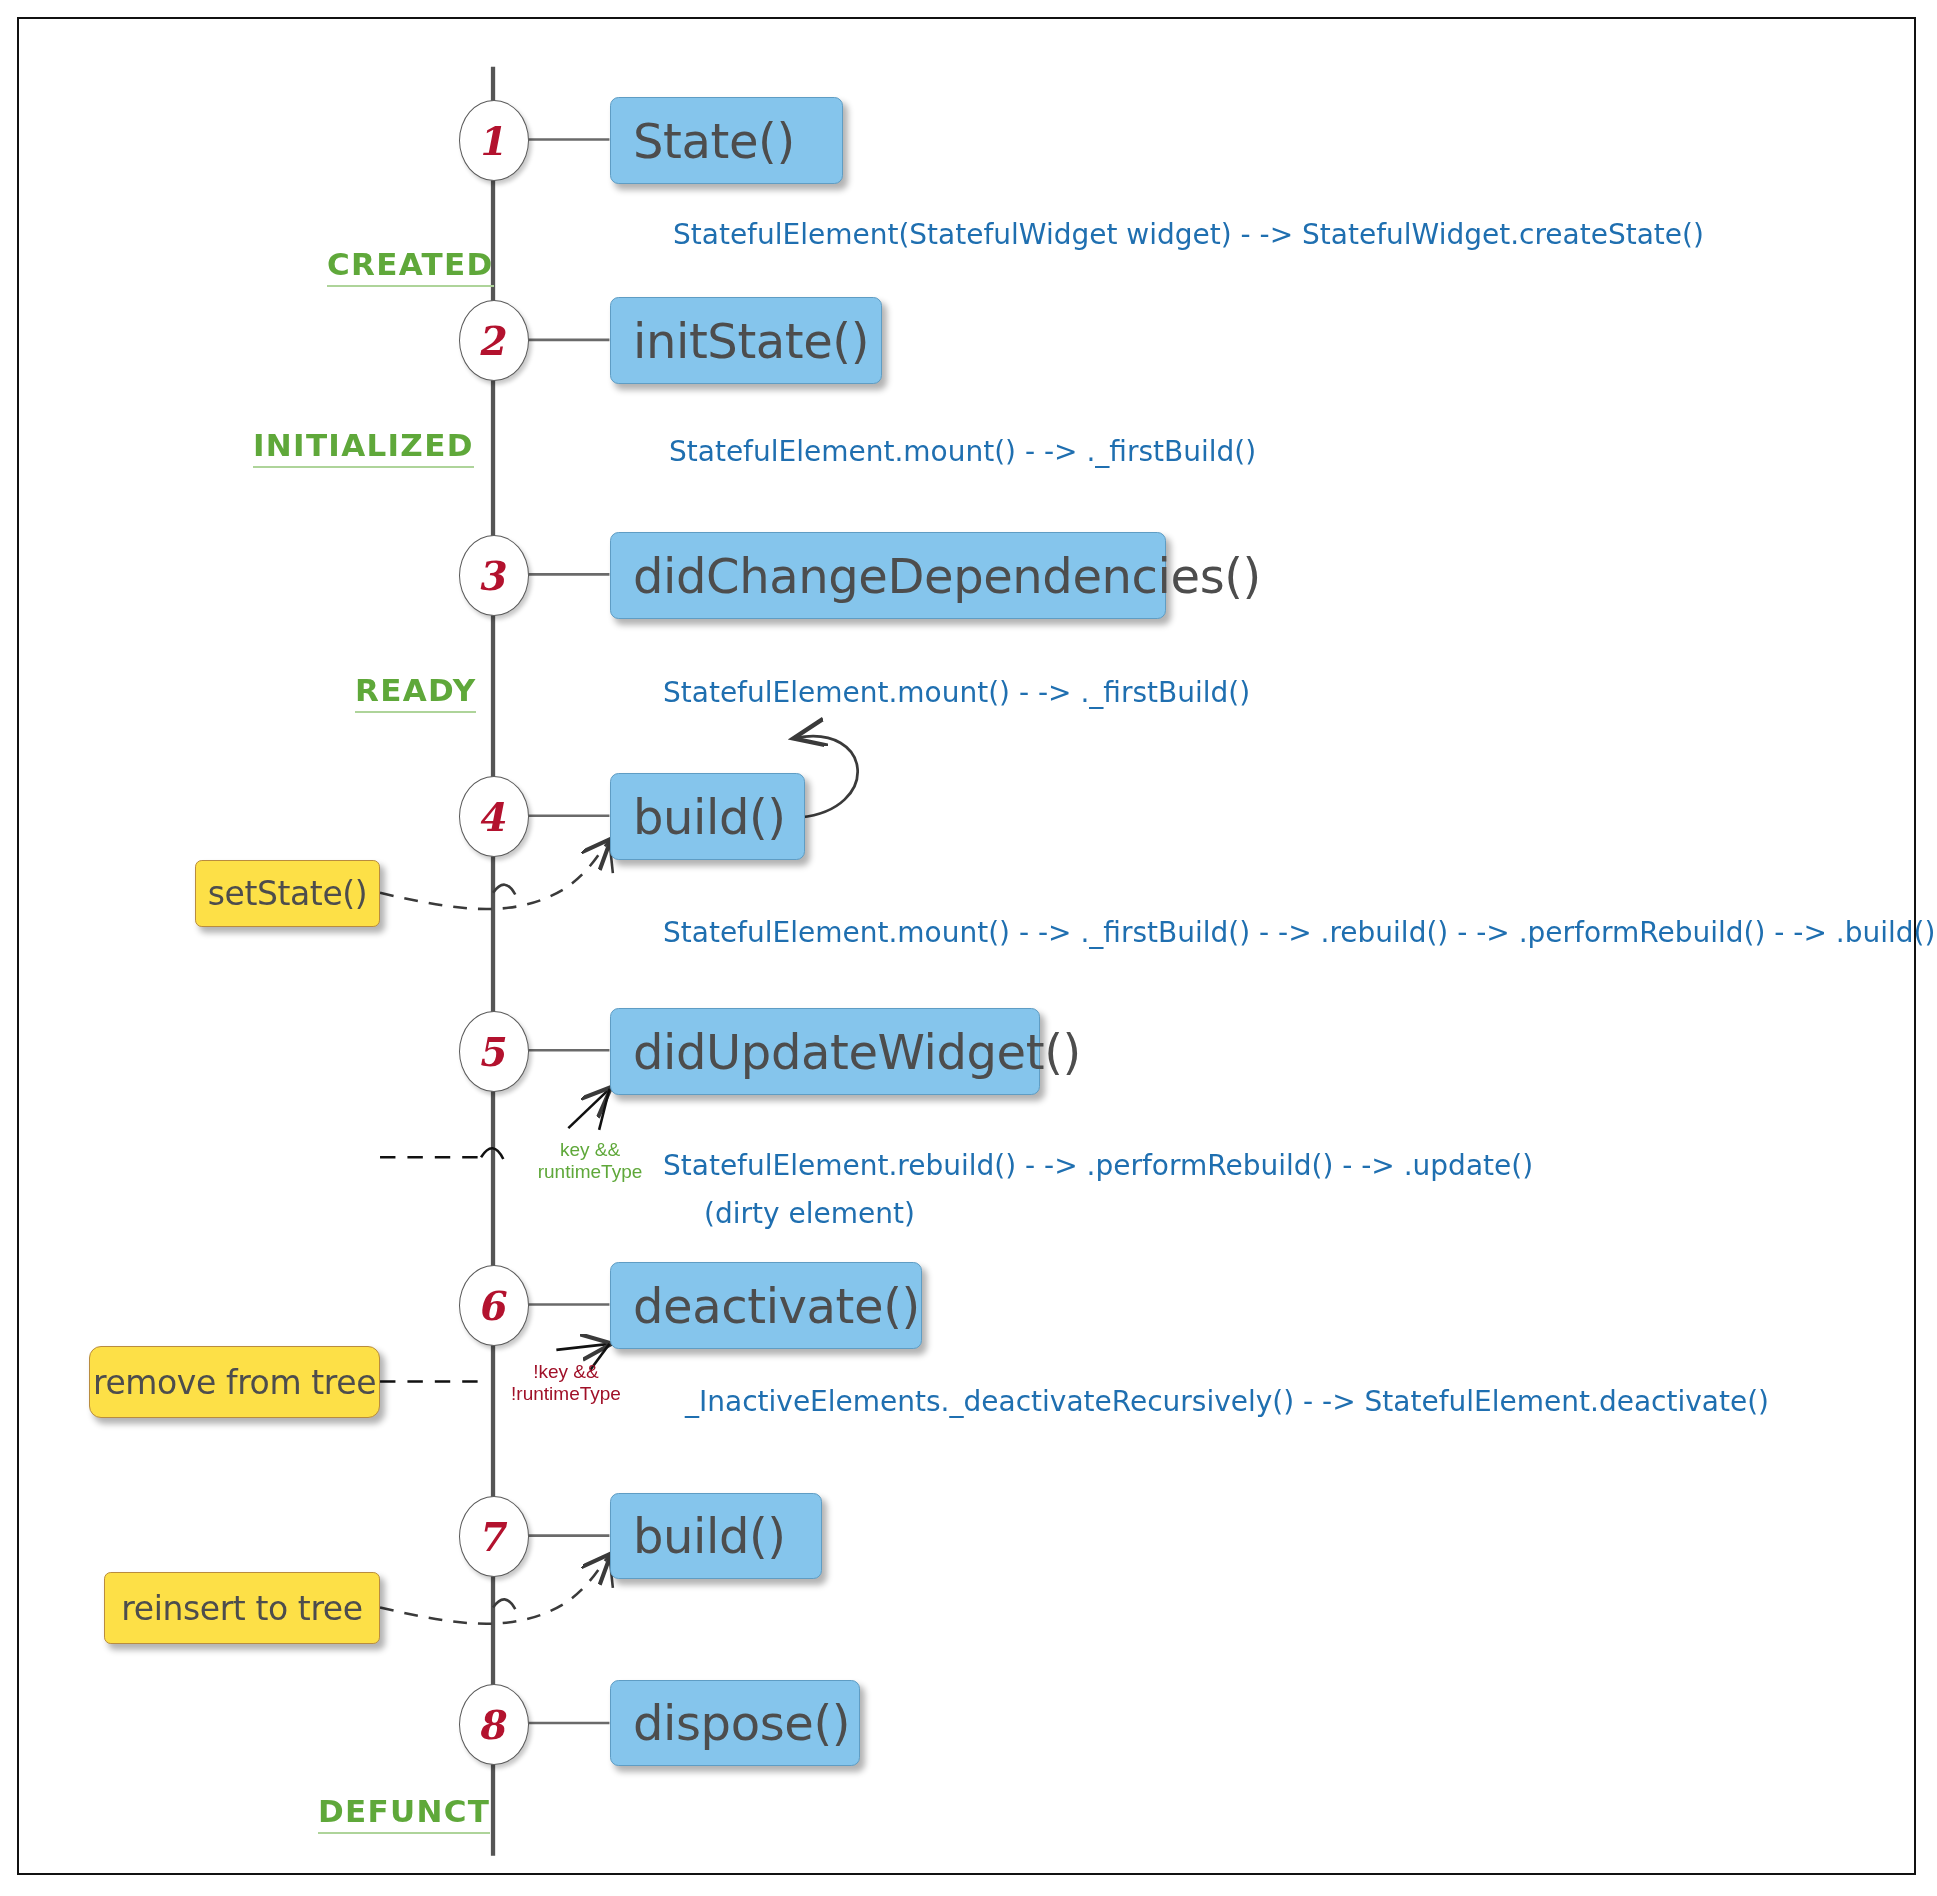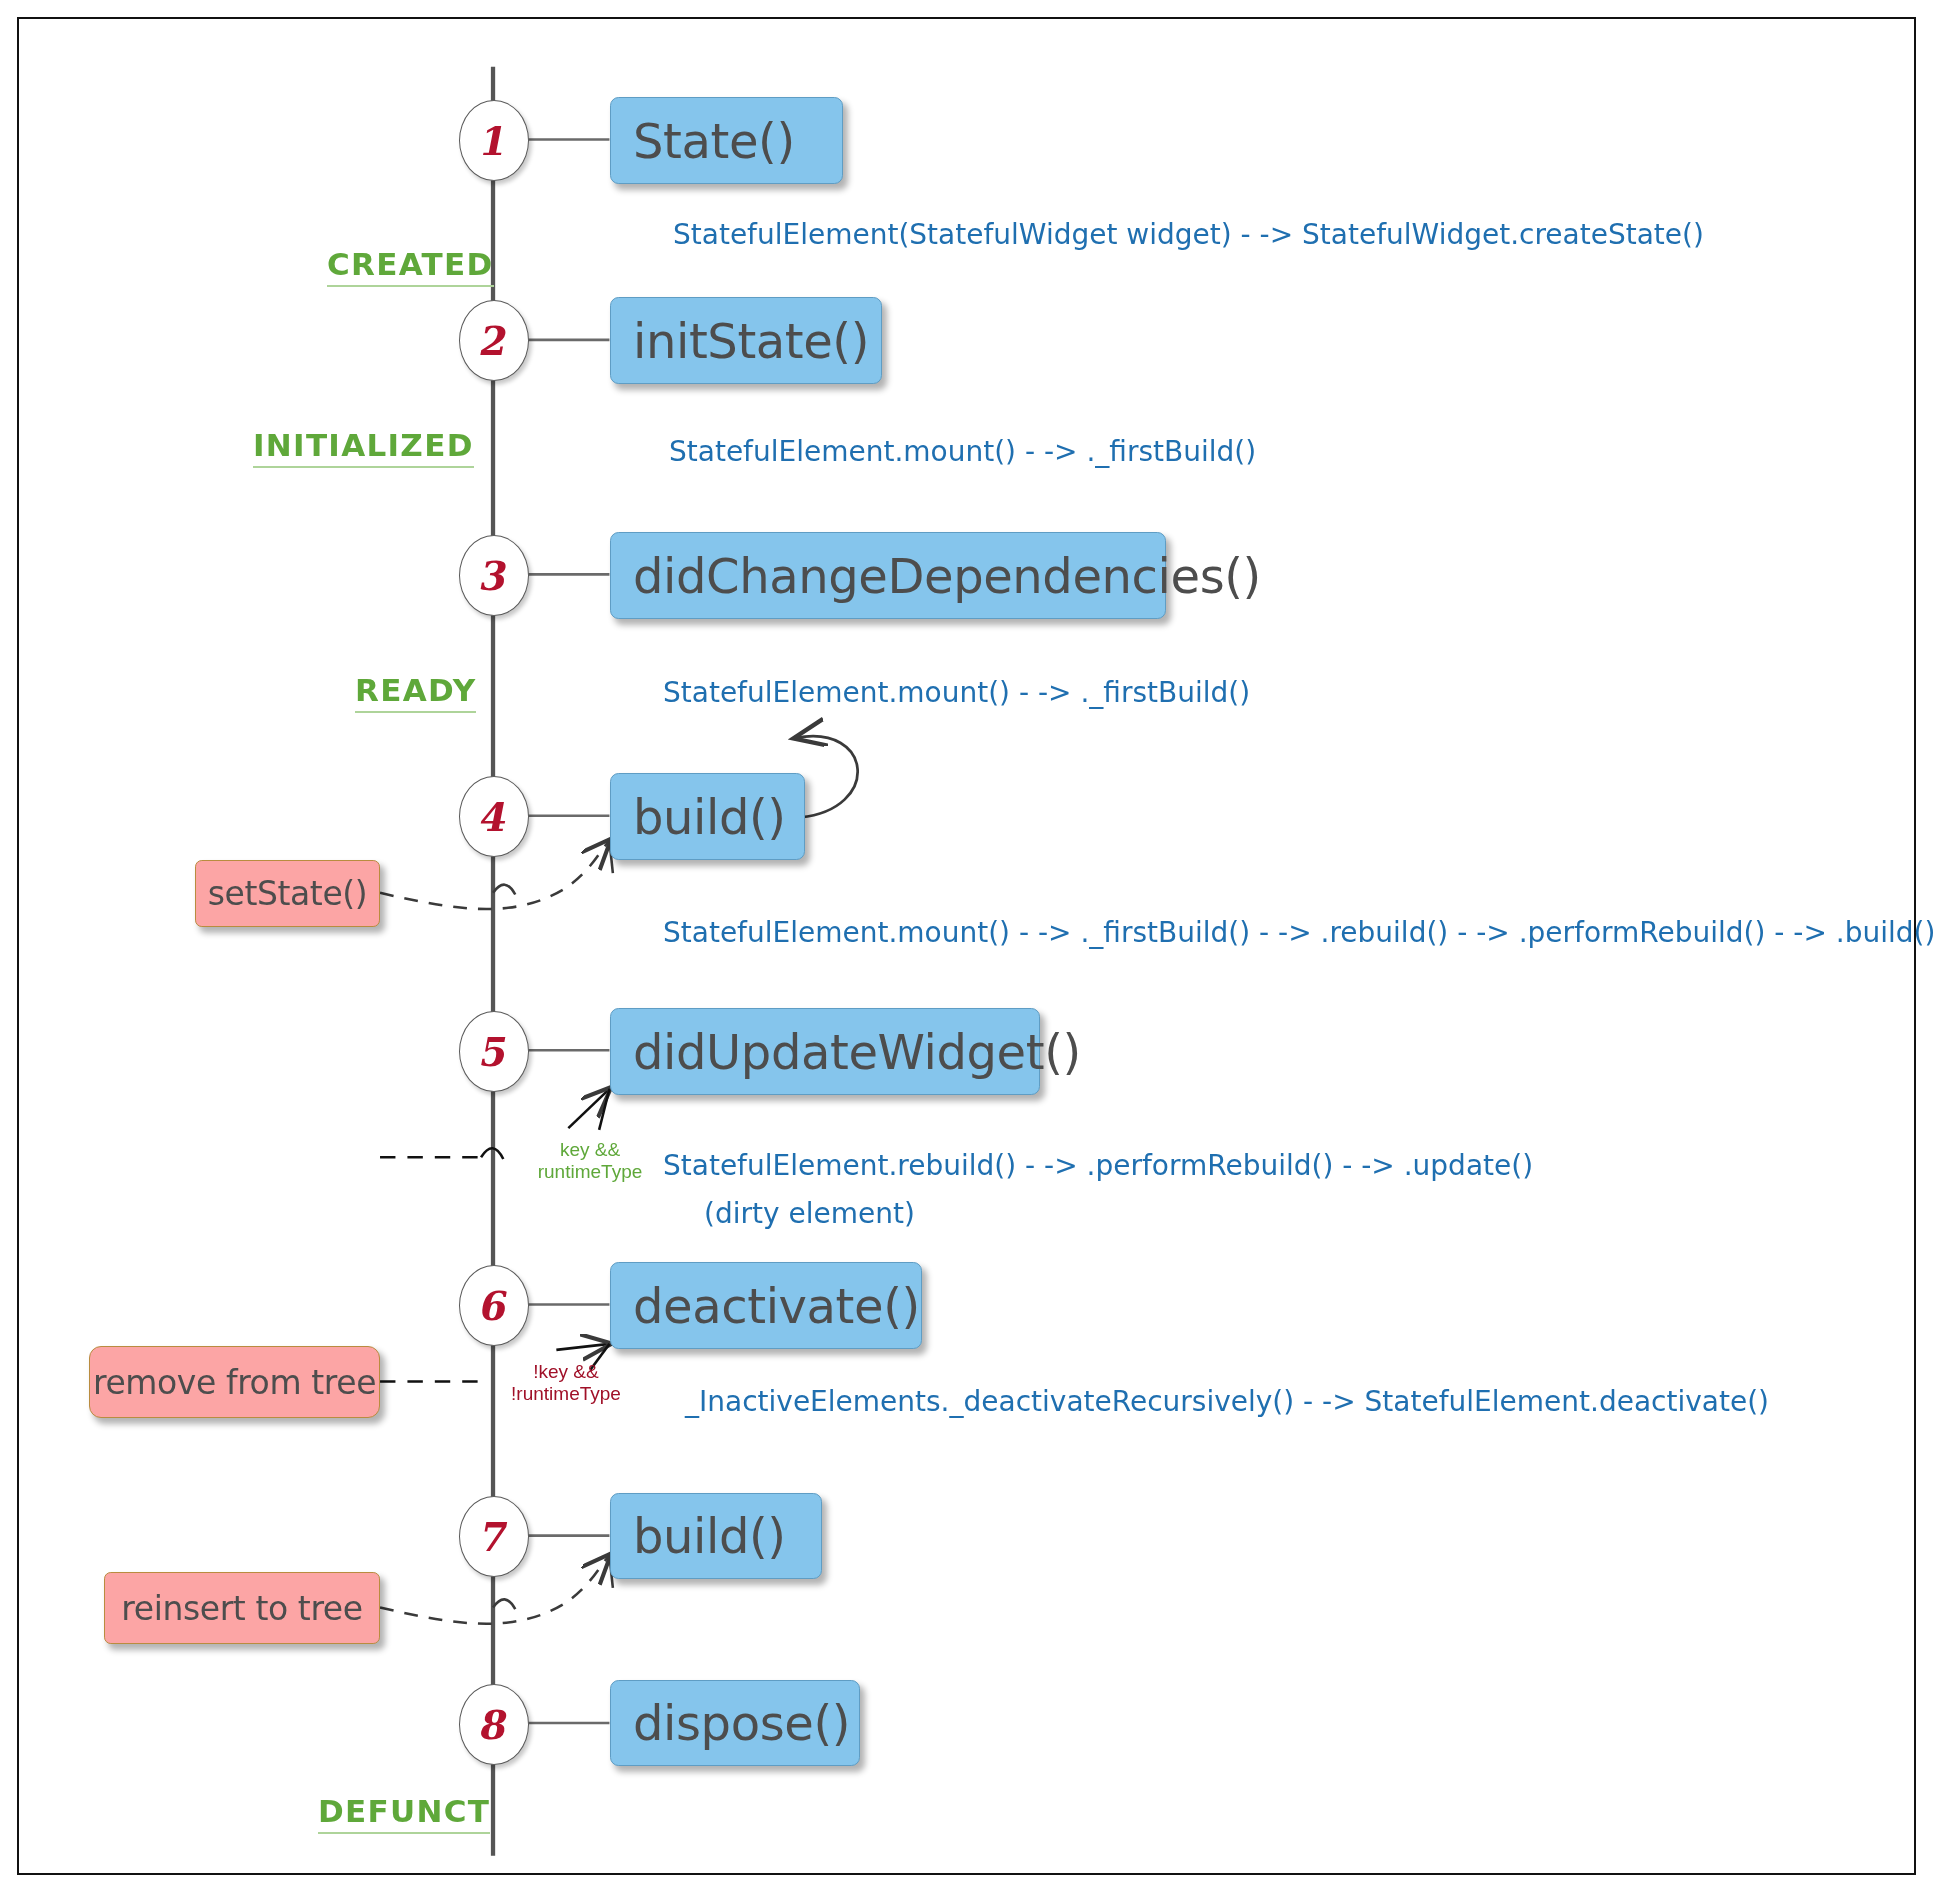--- a/index.html
+++ b/index.html
@@ -47,21 +47,21 @@
     font-size: 48px;
     font-weight: 400;
     letter-spacing: -0.4px;
     box-shadow: 4.3px 5.1px 6px rgba(0,0,0,0.30);
   }
   .node-blue {
     background: #85c5ec;
     border: 1.7px solid #5f9dc4;
   }
   .node-orange {
-    background: #fca5a5;
+    background: #fde047;
     border: 1.7px solid #b98c3f;
     font-size: 33px;
     padding-left: 0;
     justify-content: center;
     border-radius: 6.8px;
   }
 
   
   .step-circle {
     position: absolute;

